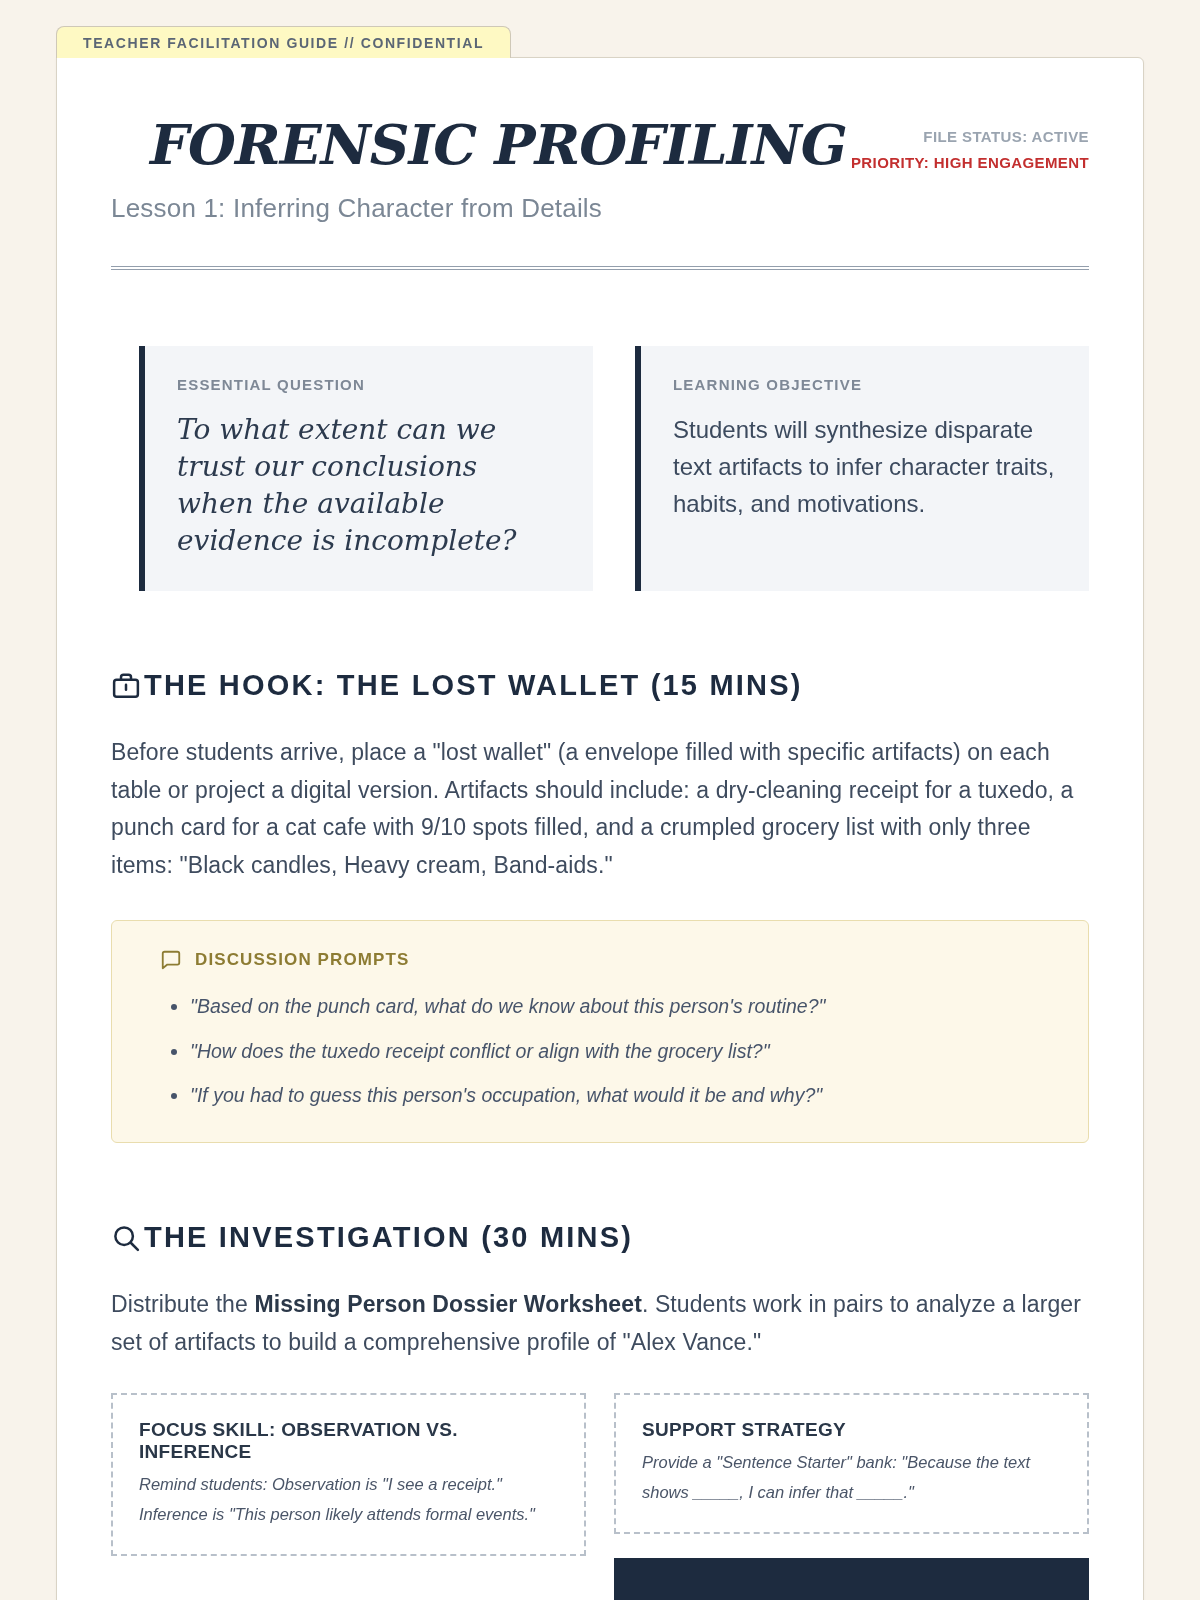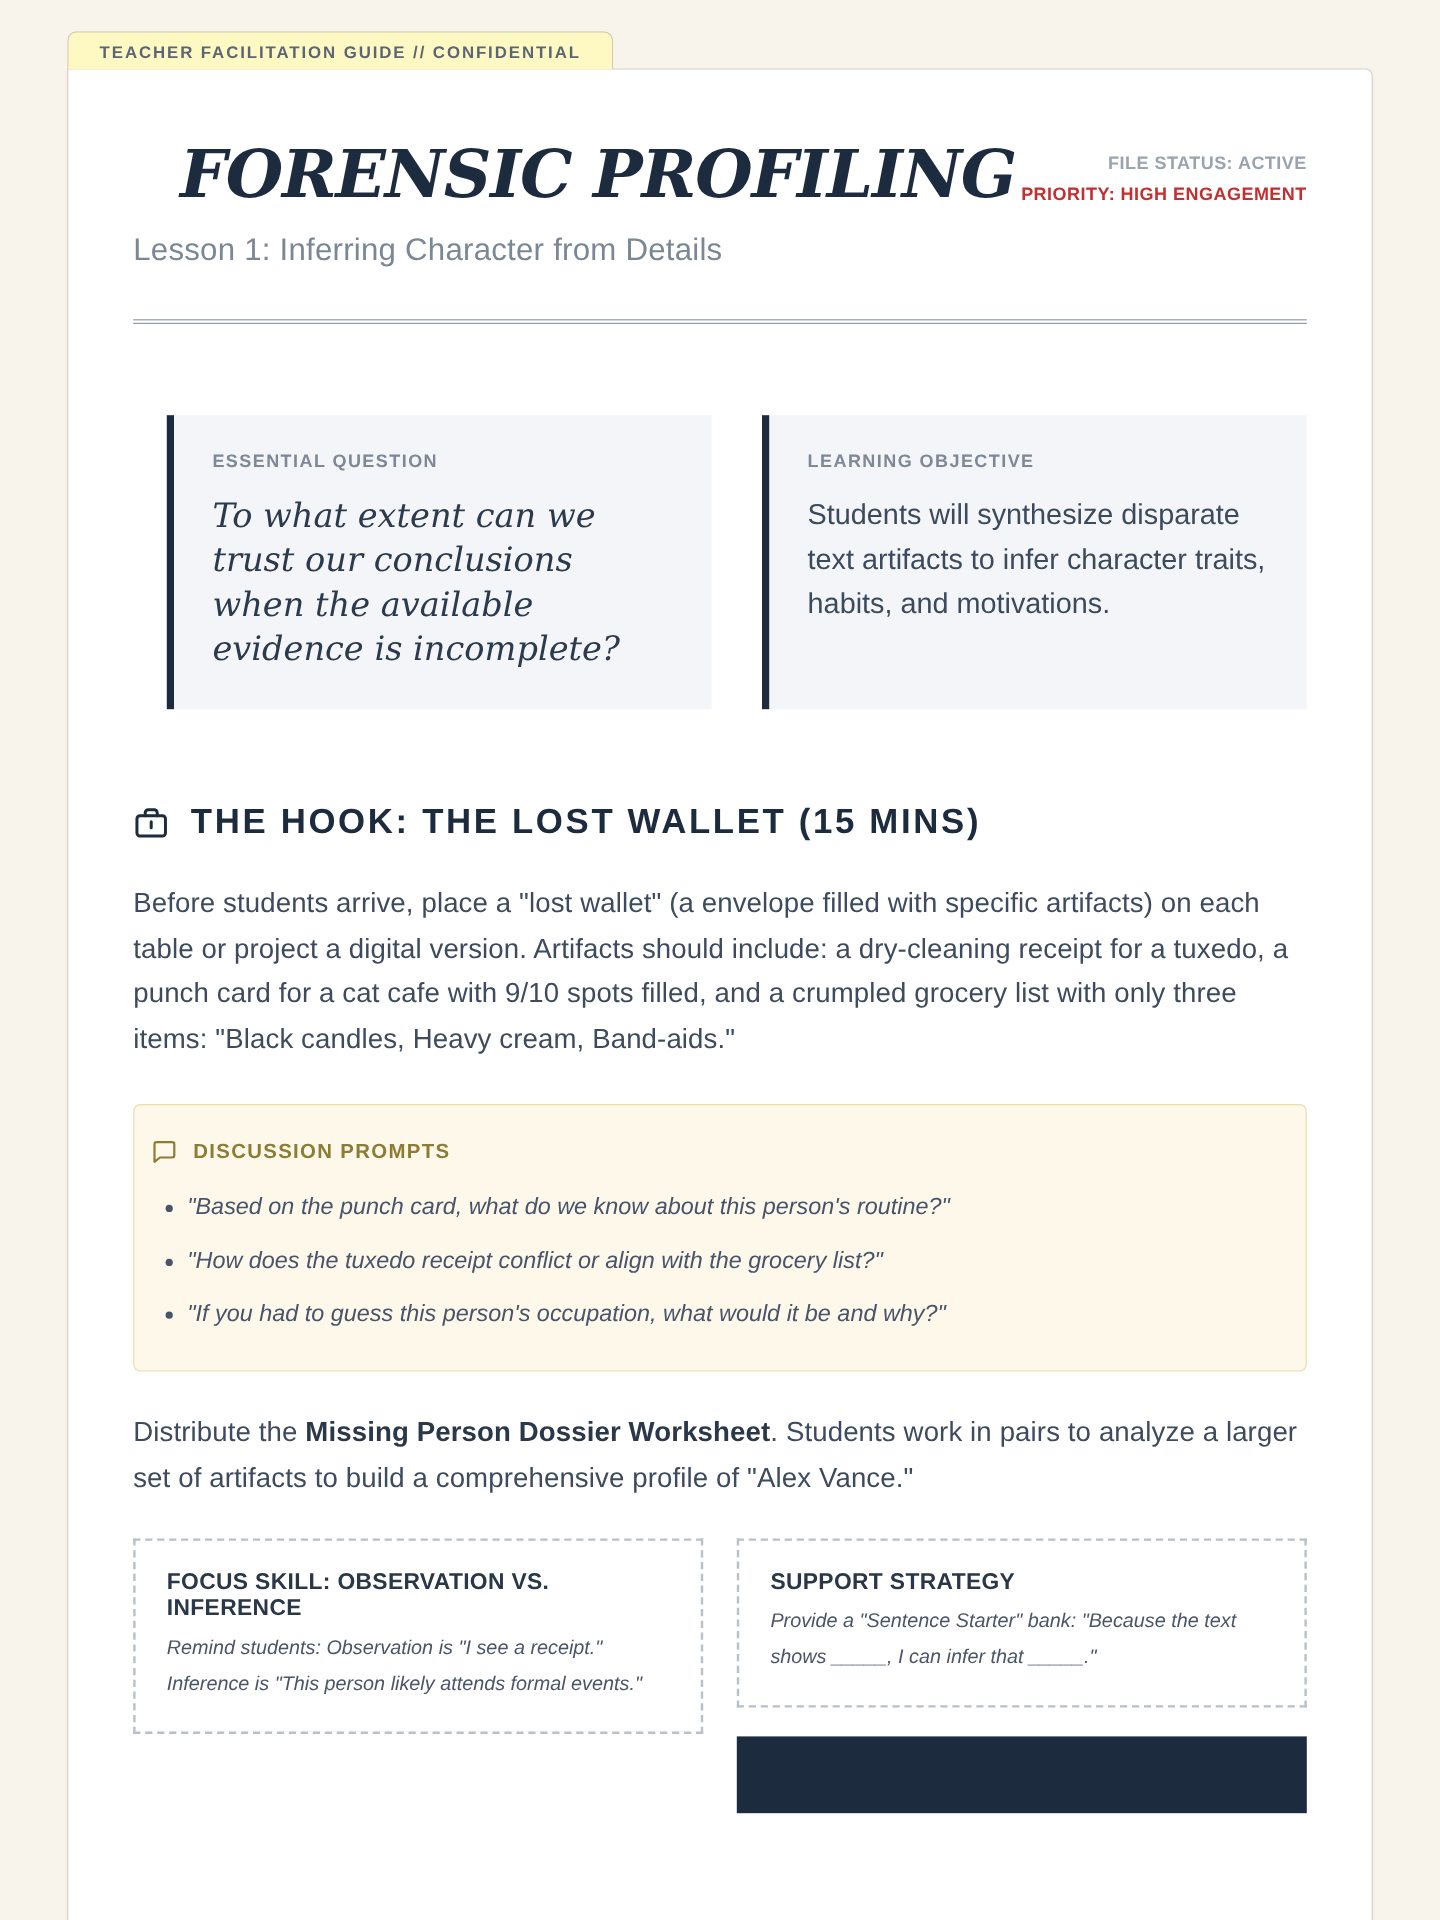--- a/index.html
+++ b/index.html
@@ -99,21 +99,21 @@
   }
   .lo-text {
     font-size: 24px;
     line-height: 1.55;
     color: #3c4a5e;
   }
   .section-heading {
     margin-top: 78px;
     display: flex;
     align-items: center;
-    gap: 18px;
+    gap: 3px;
   }
   .section-heading .icon { width: 30px; height: 30px; flex: 0 0 auto; display: block; }
   .section-heading h2 {
     font-size: 29px;
     font-weight: bold;
     letter-spacing: 2.2px;
     color: #1d2b3f;
   }
   .body-para {
     margin-top: 32px;
@@ -121,21 +121,21 @@
     line-height: 1.63;
     color: #3e4b5e;
     letter-spacing: 0.1px;
   }
   .body-para b { color: #2b3849; }
   .discussion-box {
     margin-top: 36px;
     background: #fdf8e9;
     border: 1px solid #e9ddae;
     border-radius: 6px;
-    padding: 28px 14px 16px;
+    padding: 28px 48px 16px;
   }
   .discussion-header {
     display: flex;
     align-items: center;
     gap: 13px;
     font-size: 17px;
     font-weight: bold;
     letter-spacing: 1.1px;
     color: #8d7c33;
   }
@@ -237,20 +237,27 @@
       </svg>
       <span>DISCUSSION PROMPTS</span>
     </div>
     <ul class="prompt-list">
       <li>"Based on the punch card, what do we know about this person's routine?"</li>
       <li>"How does the tuxedo receipt conflict or align with the grocery list?"</li>
       <li>"If you had to guess this person's occupation, what would it be and why?"</li>
     </ul>
   </div>
 
+  <div class="section-heading">
+    <svg class="icon" viewBox="0 0 24 24" fill="none" stroke="#1d2b3f" stroke-width="2" stroke-linecap="round" stroke-linejoin="round">
+      <circle cx="10.5" cy="10.5" r="7"></circle>
+      <path d="M16 16l5.5 5.5"></path>
+    </svg>
+    <h2>THE INVESTIGATION (30 MINS)</h2>
+  </div>
 
   <p class="body-para"><span>Distribute the </span><b>Missing Person Dossier Worksheet</b><span>. Students work in pairs to analyze a larger set of artifacts to build a comprehensive profile of "Alex Vance."</span></p>
 
   <div class="dossier-grid">
     <div class="dossier-box">
       <div class="dossier-title">FOCUS SKILL: OBSERVATION VS. INFERENCE</div>
       <div class="dossier-text">Remind students: Observation is "I see a receipt." Inference is "This person likely attends formal events."</div>
     </div>
     <div>
       <div class="dossier-box">

